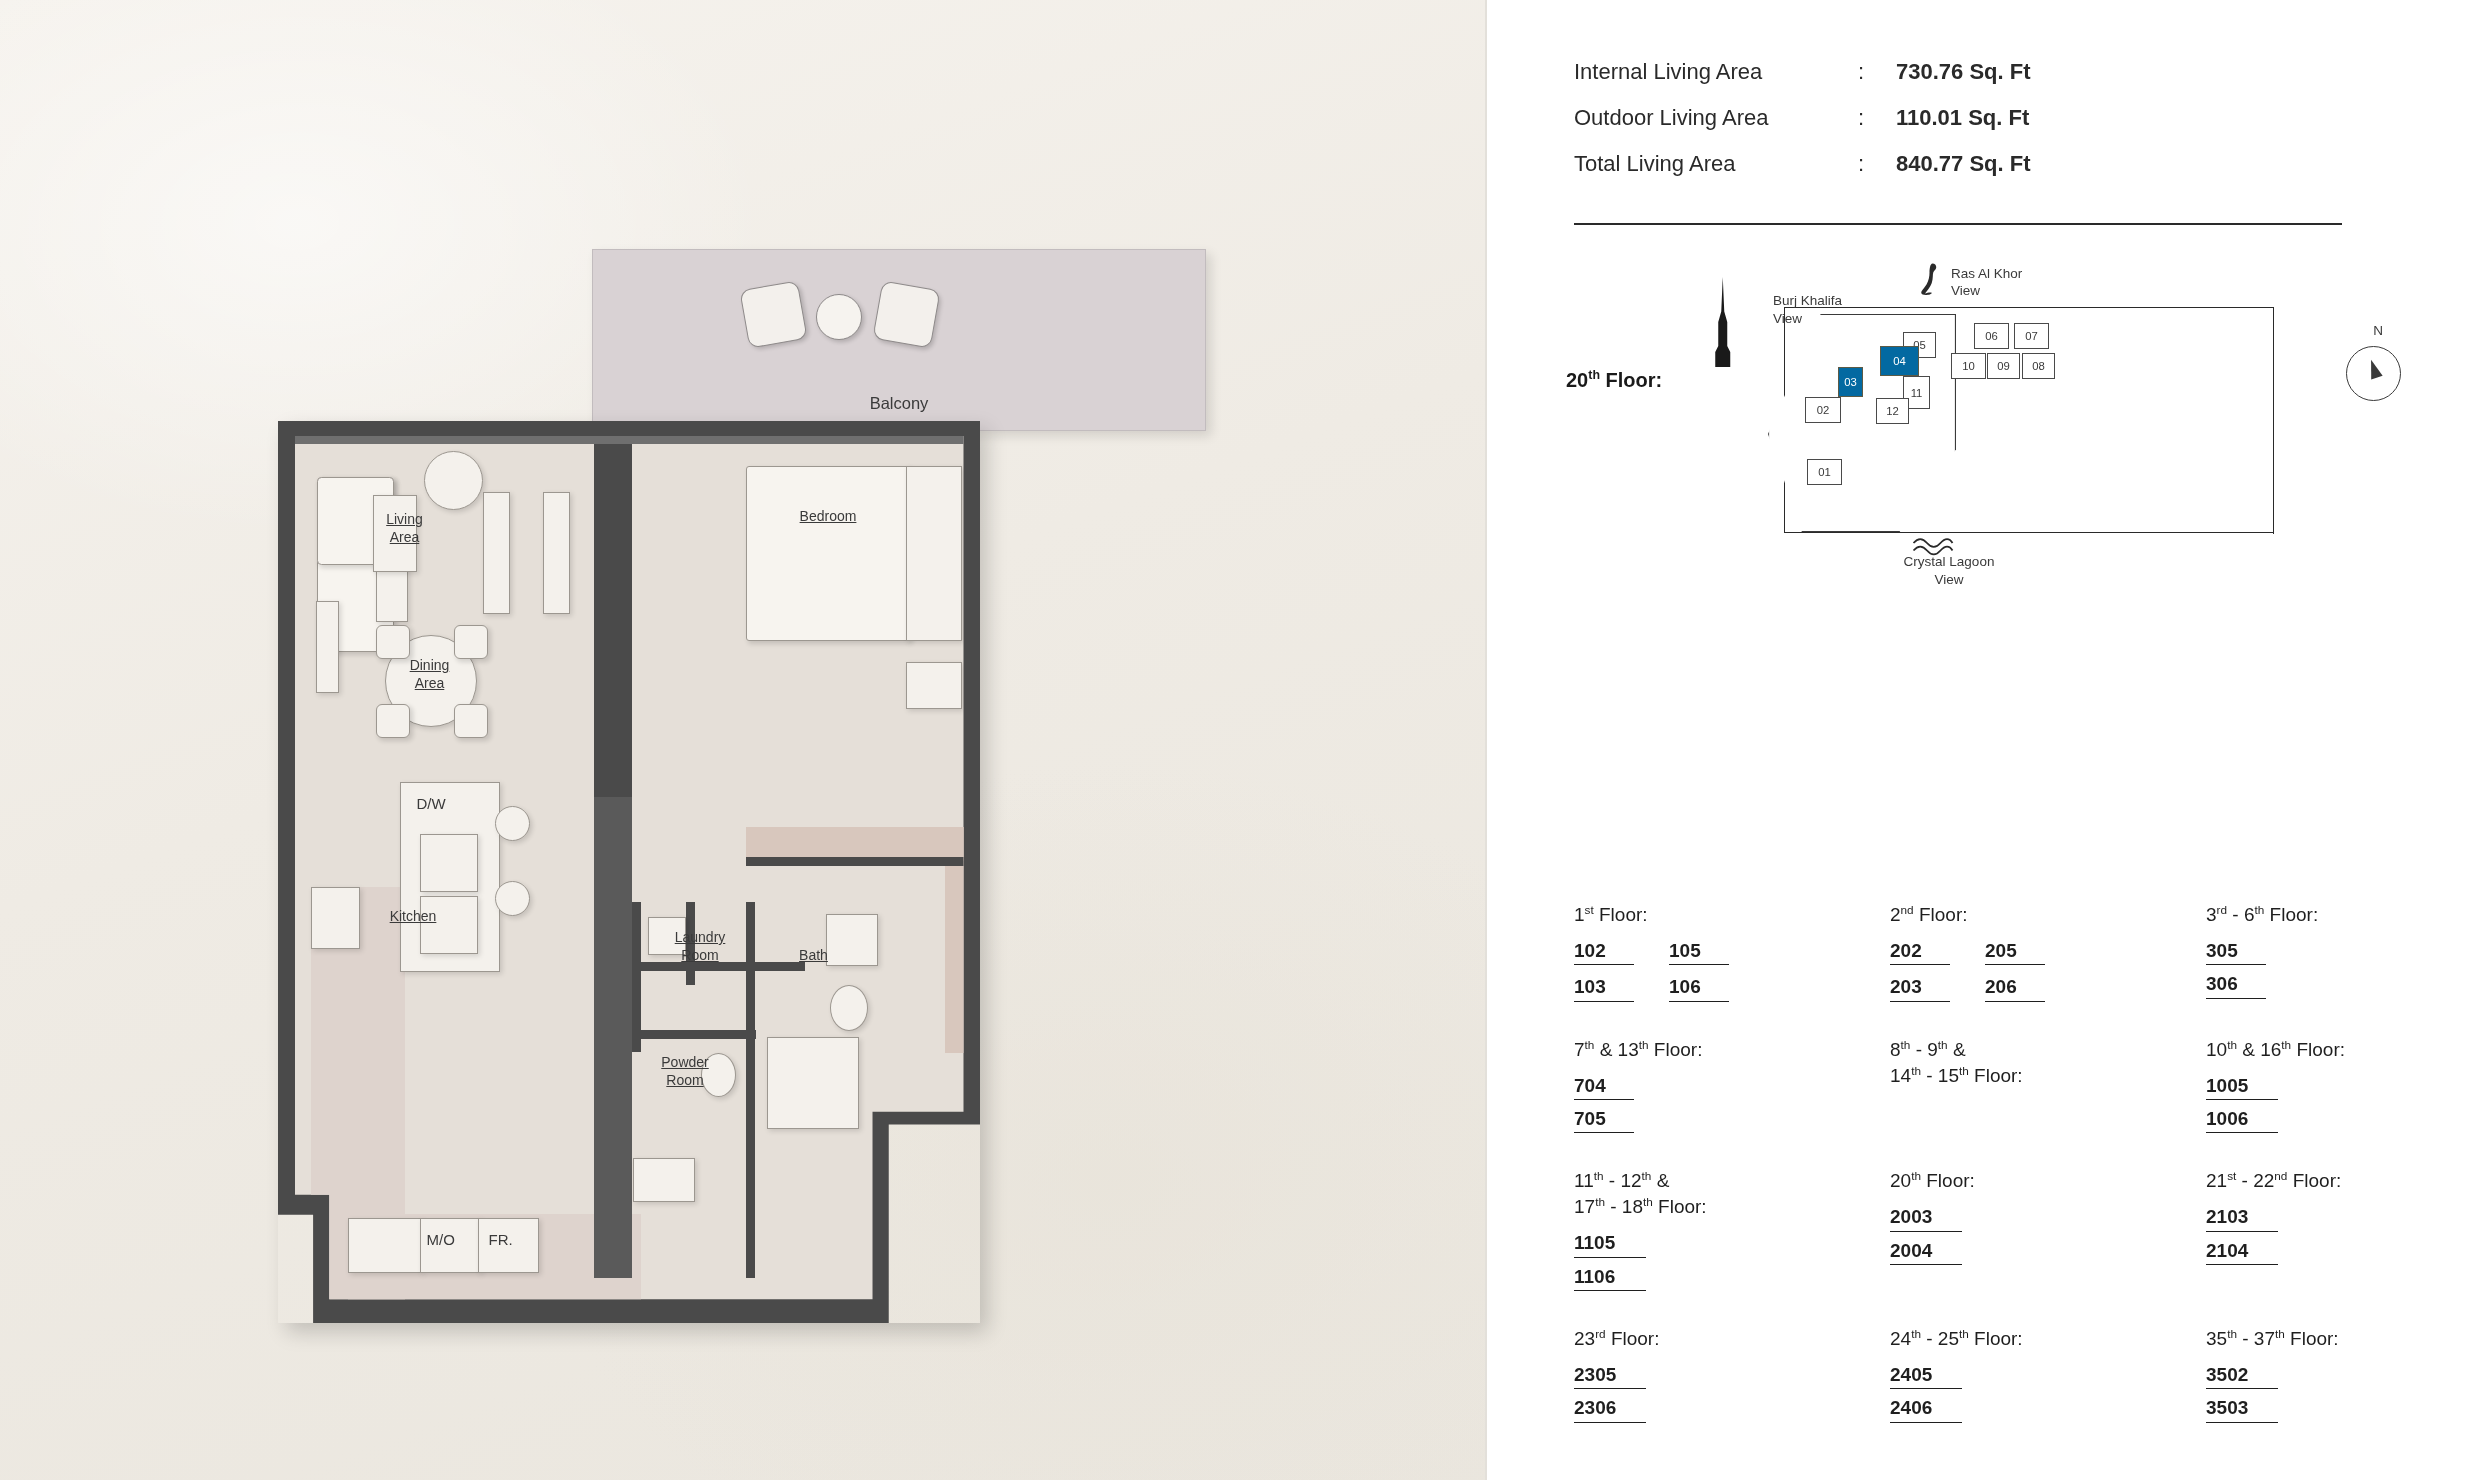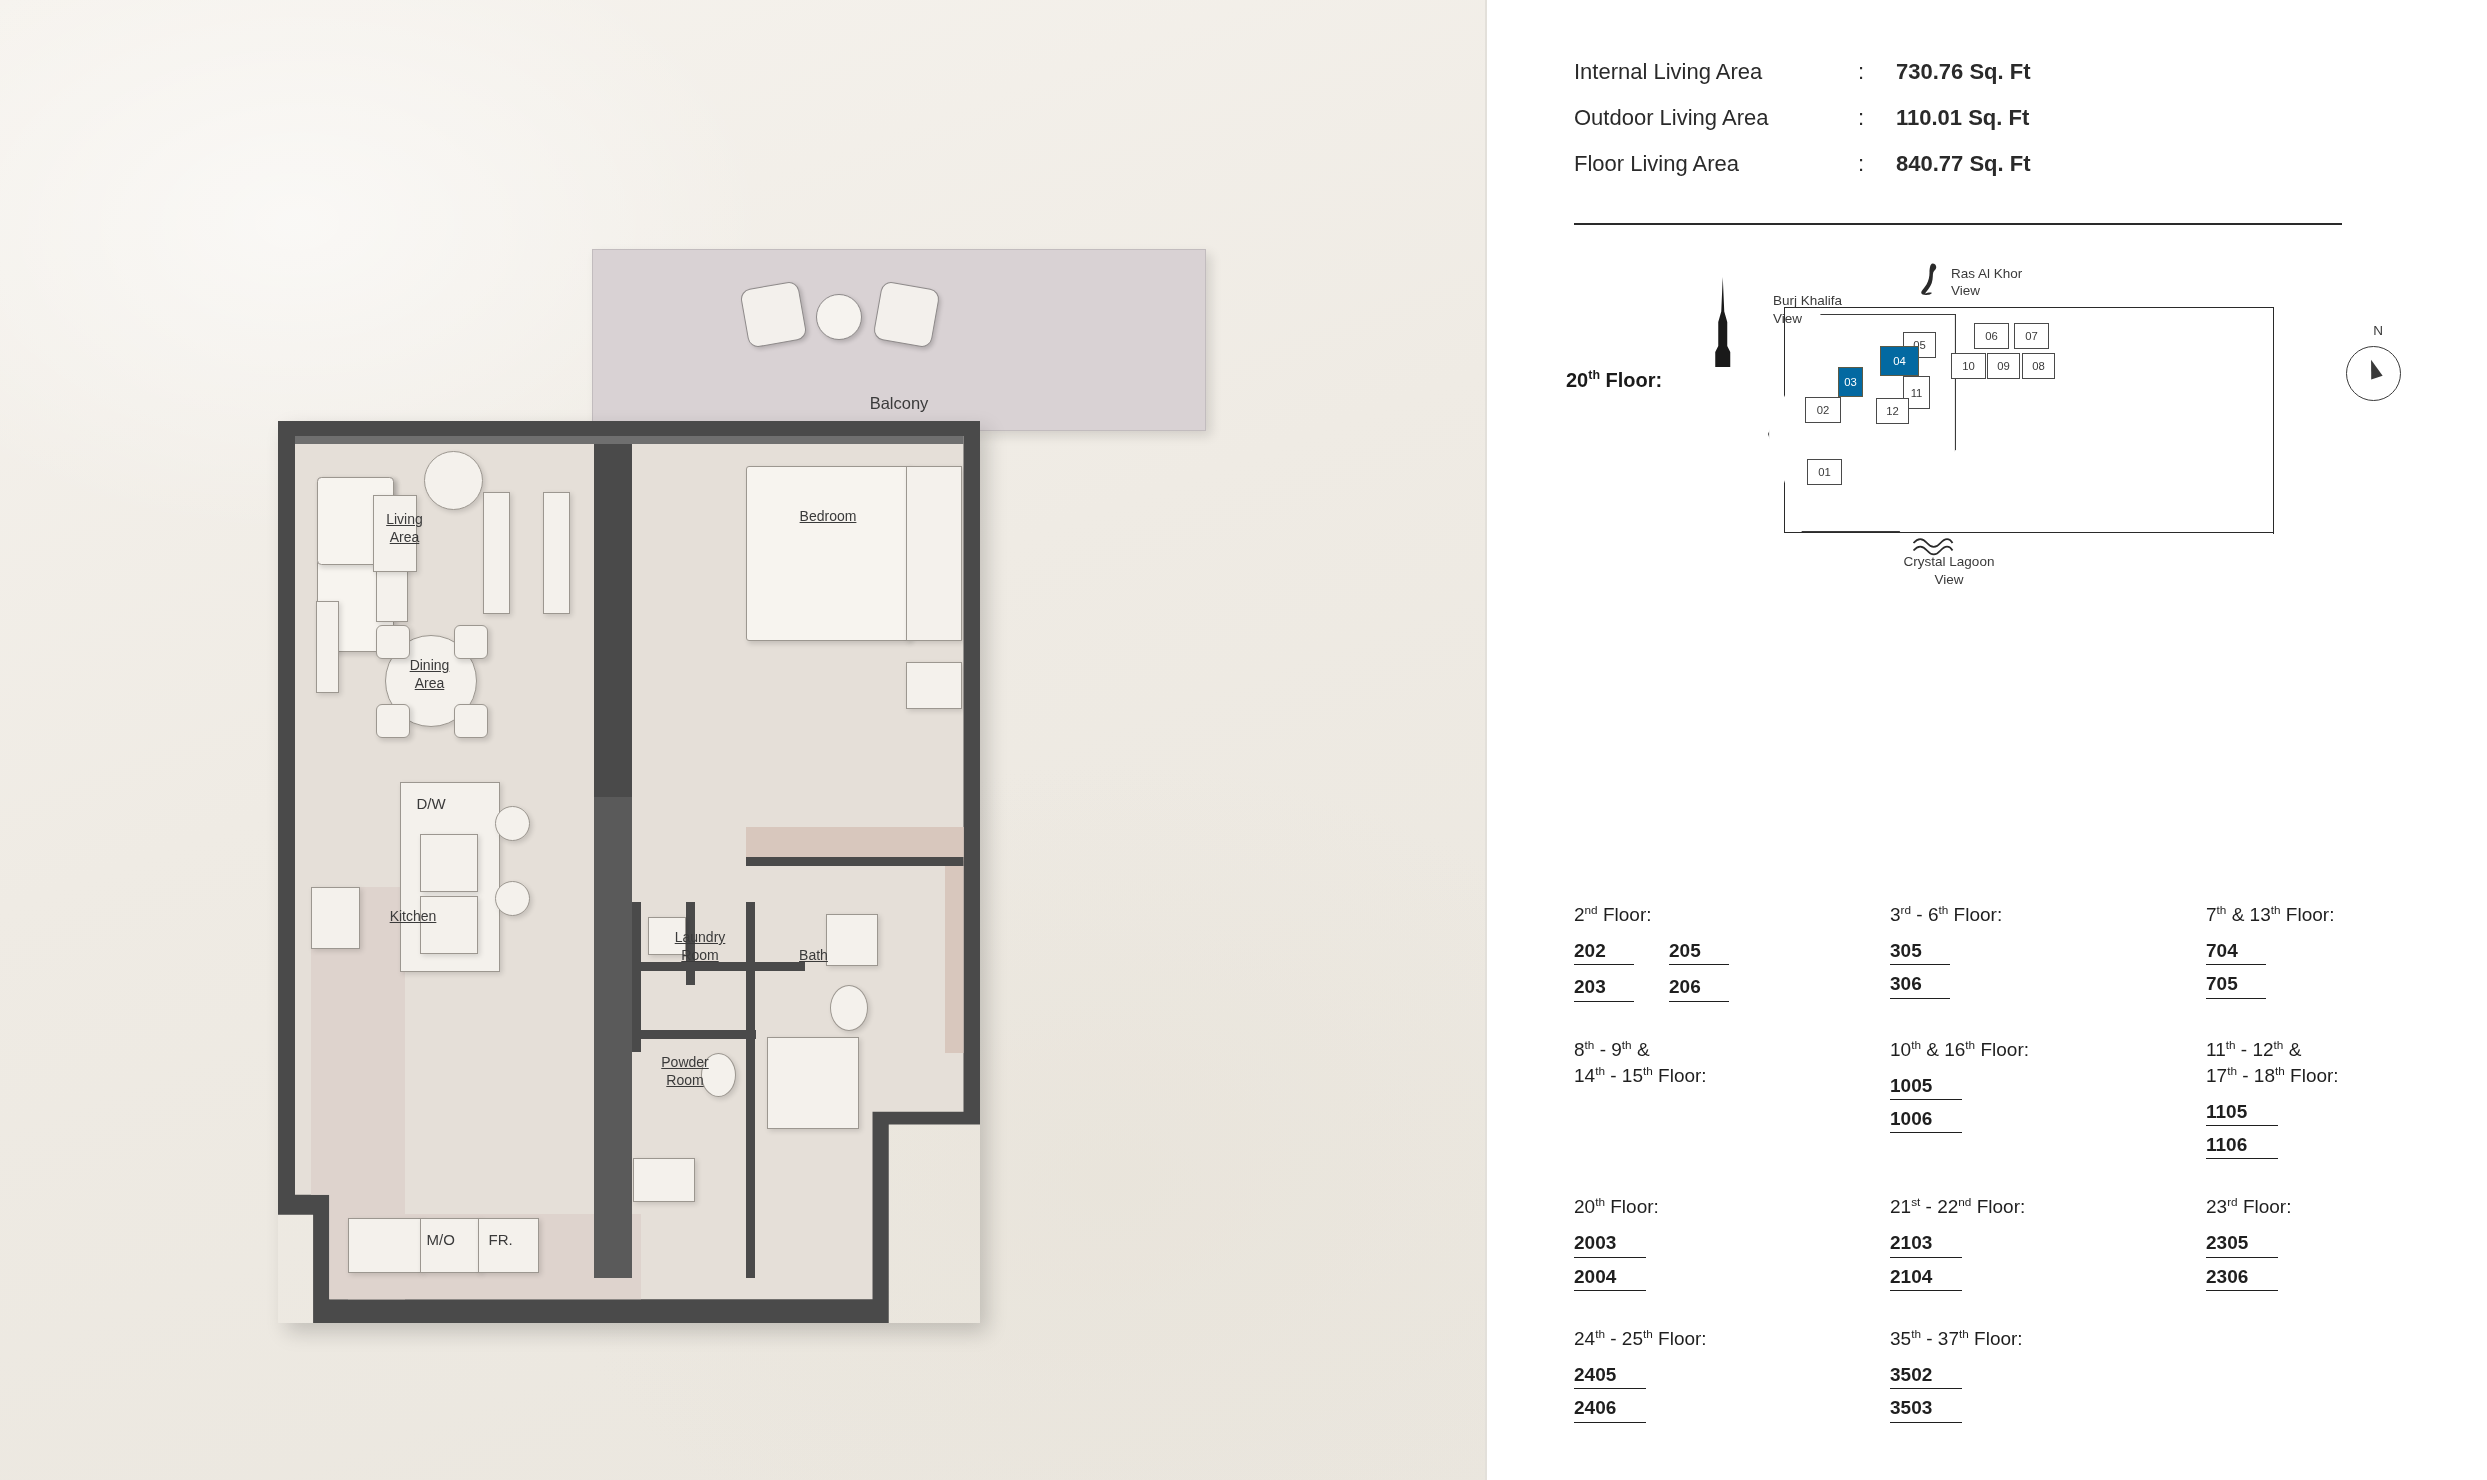--- a/index.html
+++ b/index.html
@@ -421,21 +421,21 @@
         <div class="area-label">Internal Living Area</div>
         <div class="area-colon">:</div>
         <div class="area-value">730.76 Sq. Ft</div>
       </div>
       <div class="area-row">
         <div class="area-label">Outdoor Living Area</div>
         <div class="area-colon">:</div>
         <div class="area-value">110.01 Sq. Ft</div>
       </div>
       <div class="area-row">
-        <div class="area-label">Floor Living Area</div>
+        <div class="area-label">Total Living Area</div>
         <div class="area-colon">:</div>
         <div class="area-value">840.77 Sq. Ft</div>
       </div>
     </div>
     <div class="hr-main"></div>
 
     <div class="keyplan">
 
       <div class="floor-label">
         <span>20</span><sup>th</sup><span> Floor:</span>
@@ -479,20 +479,29 @@
 View</div>
 
       <div class="compass-n">N</div>
       <div class="compass">
         <div class="compass-needle"></div>
       </div>
     </div>
 
     <div class="unit-grid">
 
+      <div class="ug-cell">
+        <div class="ug-head"><span>1</span><sup>st</sup><span> Floor:</span></div>
+        <div class="ug-nums" style="width:173px;">
+          <span class="ug-num" style="width:60px;">102</span>
+          <span class="ug-num" style="width:60px;">105</span>
+          <span class="ug-num" style="width:60px;">103</span>
+          <span class="ug-num" style="width:60px;">106</span>
+        </div>
+      </div>
 
       <div class="ug-cell">
         <div class="ug-head"><span>2</span><sup>nd</sup><span> Floor:</span></div>
         <div class="ug-nums" style="width:173px;">
           <span class="ug-num" style="width:60px;">202</span>
           <span class="ug-num" style="width:60px;">205</span>
           <span class="ug-num" style="width:60px;">203</span>
           <span class="ug-num" style="width:60px;">206</span>
         </div>
       </div>

